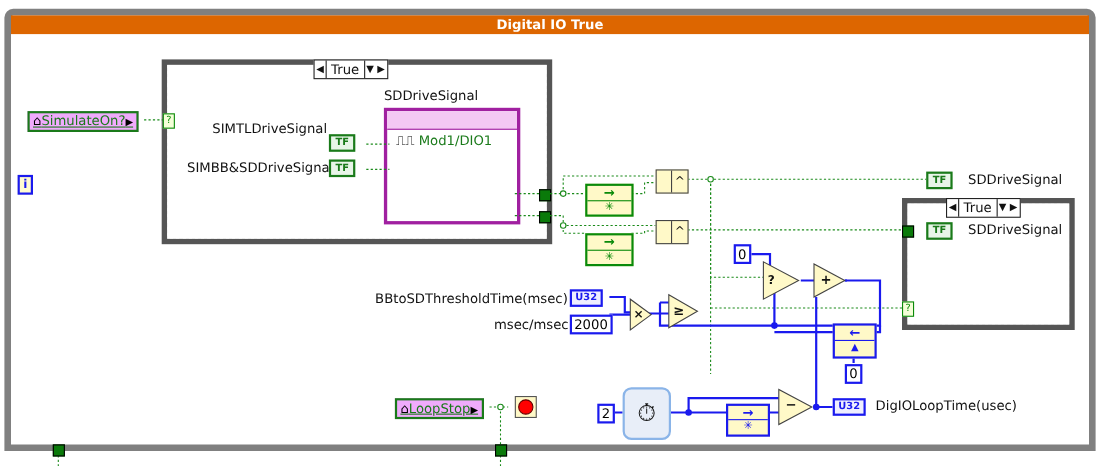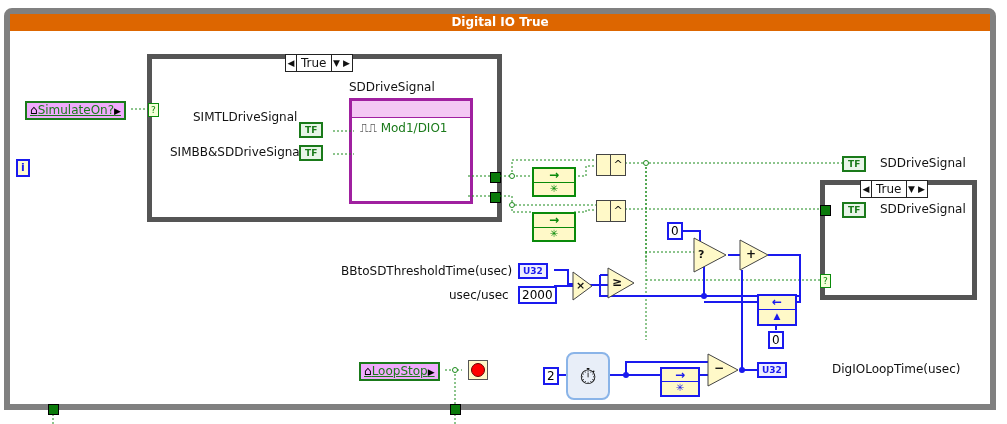--- a/index.html
+++ b/index.html
@@ -165,23 +165,23 @@
   <polygon points="573,272 573,300 592,286" fill="#fff9c8" stroke="#444"></polygon>
   <polygon points="608,268 608,298 634,283" fill="#fff9c8" stroke="#444"></polygon>
   <polygon points="708,354 708,386 738,370" fill="#fff9c8" stroke="#444"></polygon>
 </svg>
 <div class="abs" style="left:698px;top:248px;font-size:11px;font-weight:bold;">?</div>
 <div class="abs" style="left:746px;top:247px;font-size:12px;font-weight:bold;">+</div>
 <div class="abs" style="left:576px;top:279px;font-size:11px;font-weight:bold;">×</div>
 <div class="abs" style="left:612px;top:275px;font-size:12px;font-weight:bold;">≥</div>
 <div class="abs" style="left:714px;top:361px;font-size:12px;font-weight:bold;">−</div>
 
-<div class="abs lbl" style="left:341px;top:264px;">BBtoSDThresholdTime(usec)</div>
+<div class="abs lbl" style="left:341px;top:264px;">BBtoSDThresholdTime(msec)</div>
 <div class="abs u32" style="left:518px;top:263px;">U32</div>
-<div class="abs lbl" style="left:449px;top:288px;">usec/usec</div>
+<div class="abs lbl" style="left:449px;top:288px;">msec/msec</div>
 <div class="abs numconst" style="left:518px;top:286px;">2000</div>
 
 <div class="abs bnode" style="left:757px;top:294px;width:36px;height:28px;">
   <div style="height:13px;border-bottom:1px solid #1a1aee;text-align:center;line-height:13px;color:#1a1aee;font-weight:bold;">←</div>
   <div style="height:13px;text-align:center;line-height:13px;color:#1a1aee;font-size:9px;">▲</div>
 </div>
 <div class="abs numconst" style="left:768px;top:331px;">0</div>
 
 <div class="abs local" style="left:359px;top:362px;">
   <span style="color:#000;">⌂</span><span>LoopStop</span><span style="color:#000;font-size:9px;">▶</span>
@@ -192,16 +192,16 @@
 
 <div class="abs numconst" style="left:543px;top:367px;">2</div>
 <div class="abs" style="left:566px;top:352px;width:40px;height:44px;border:2px solid #8ab4e8;border-radius:8px;background:#e8eef8;display:flex;align-items:center;justify-content:center;font-size:22px;">⏱</div>
 
 <div class="abs bnode" style="left:660px;top:367px;width:36px;height:26px;">
   <div style="height:12px;border-bottom:1px solid #1a1aee;text-align:center;line-height:12px;color:#1a1aee;font-weight:bold;">→</div>
   <div style="height:12px;text-align:center;line-height:12px;color:#1a1aee;font-size:10px;">✳</div>
 </div>
 
 <div class="abs u32" style="left:757px;top:362px;">U32</div>
-<div class="abs lbl" style="left:832px;top:362px;">DigIOLoopTime(usec)</div>
+<div class="abs lbl" style="left:796px;top:362px;">DigIOLoopTime(usec)</div>
 
 <div class="abs term" style="left:48px;top:404px;"></div>
 <div class="abs term" style="left:450px;top:404px;"></div>
 
 </body></html>

